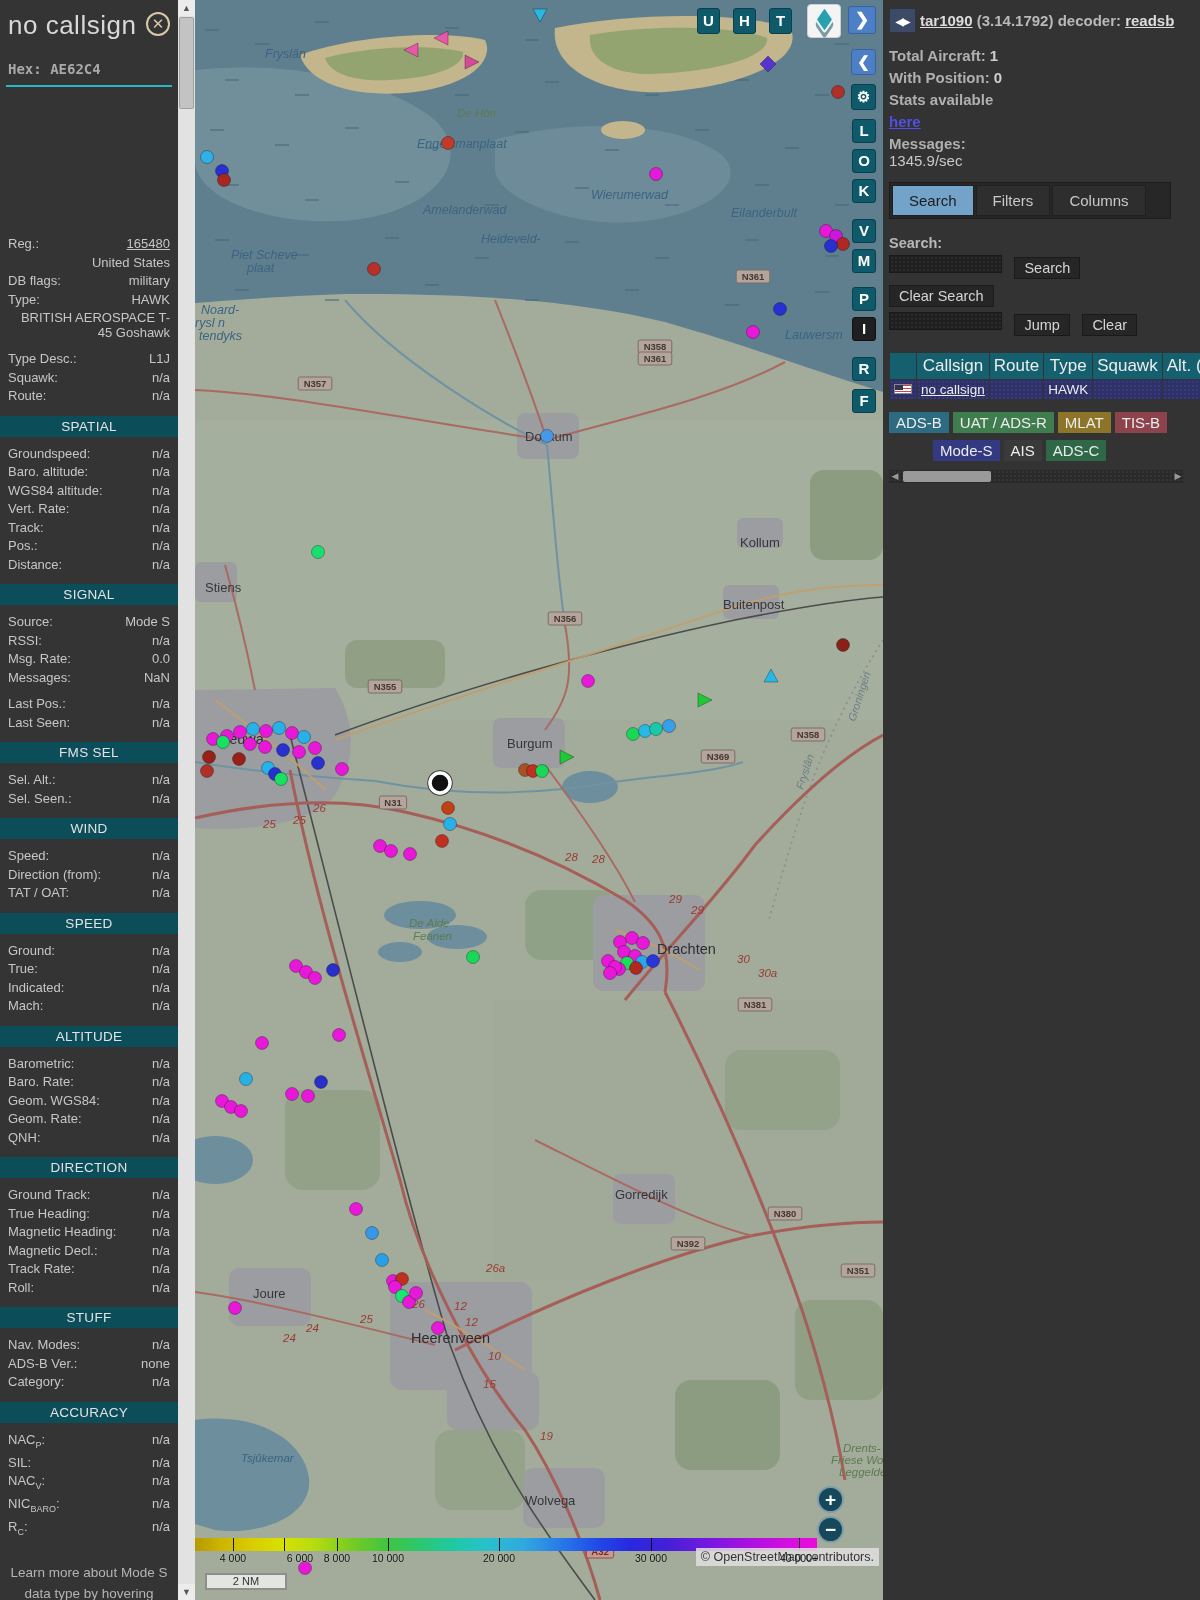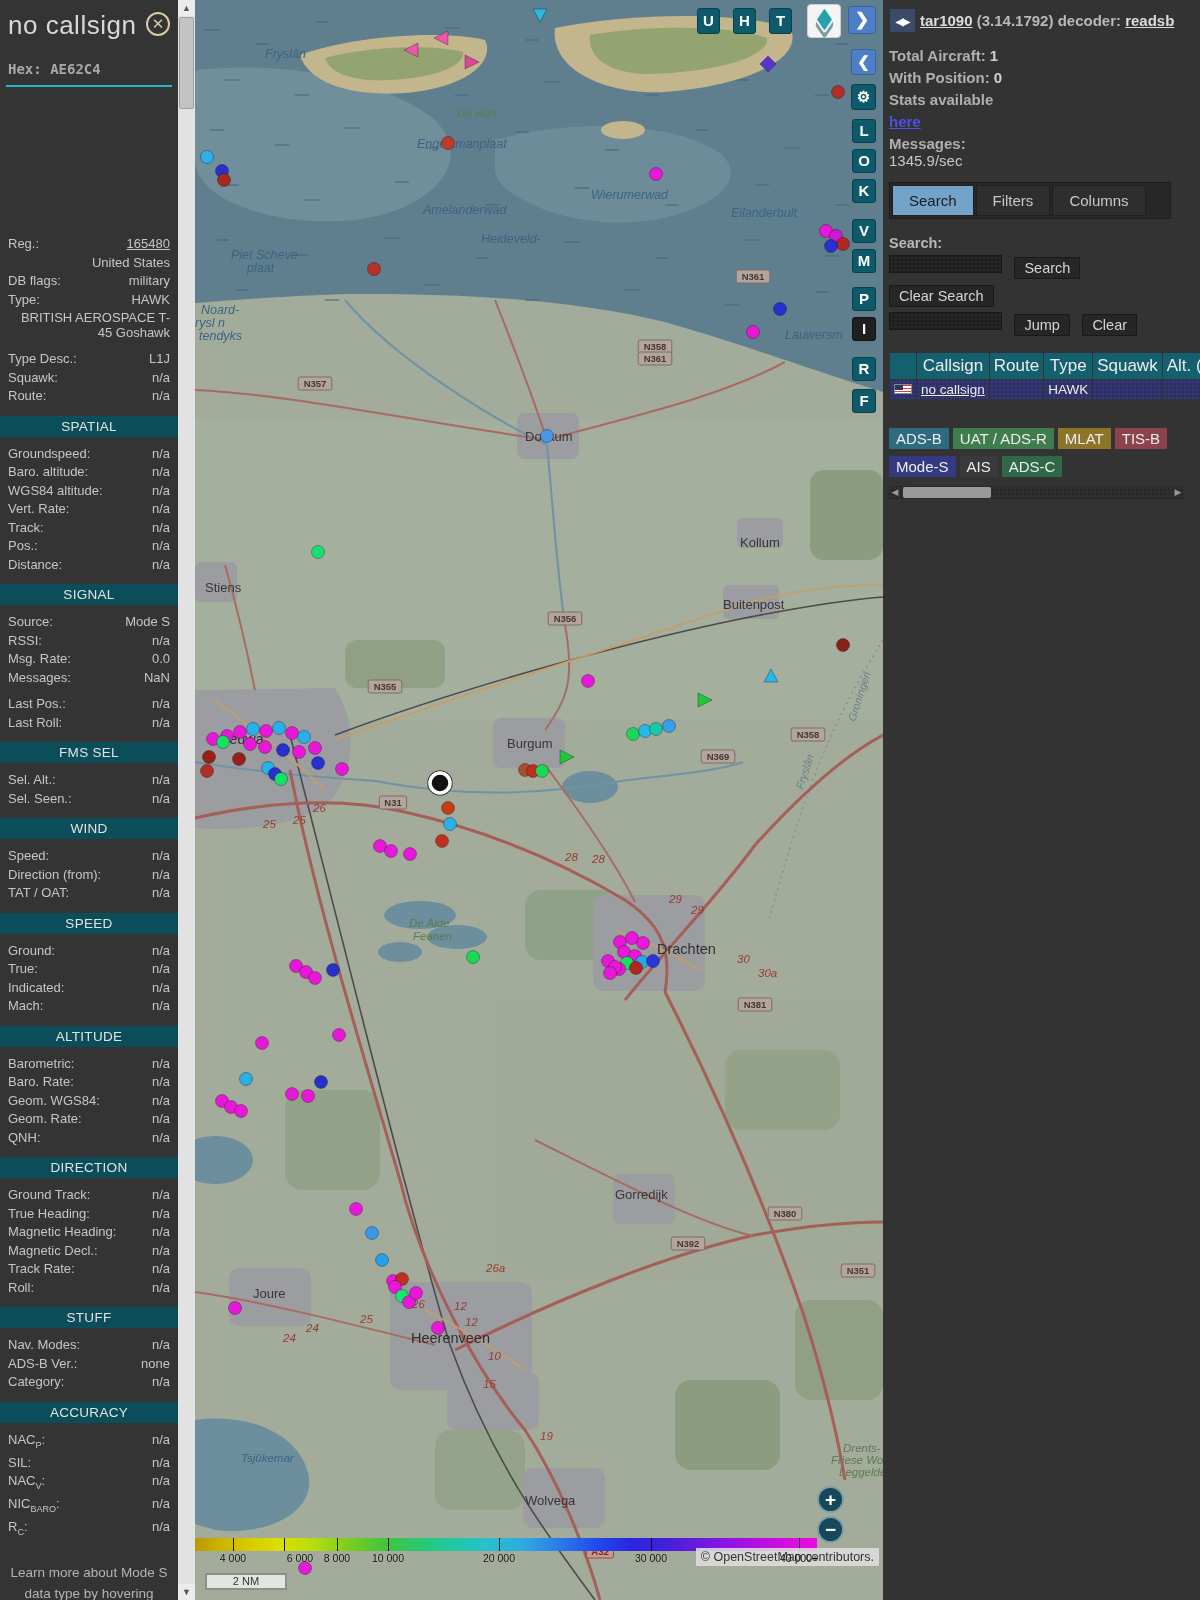--- a/index.html
+++ b/index.html
@@ -99,21 +99,21 @@
   .ac-table { margin-top:16px; border-collapse:separate; border-spacing:1px; background:#333; }
   .ac-table th { background:#15606e; color:#ececec; font-size:17px; font-weight:normal;
                  padding:3px 4px; white-space:nowrap; }
   .ac-table td { background:#2d3168; color:#ececec; font-size:13.5px; padding:2px 4px;
                  background-image:radial-gradient(#373c78 1px, transparent 1px); background-size:4px 4px;
                  white-space:nowrap; }
   .ac-table .cs { text-decoration:underline; cursor:pointer; }
   .flag { display:inline-block; width:18px; height:10px; position:relative;
           background:repeating-linear-gradient(#c44 0 1.5px,#fff 1.5px 3px); border:1px solid #888;}
   .flag::after { content:""; position:absolute; left:0; top:0; width:8px; height:5px; background:#335; }
-  .chips { margin-top:28px; }
+  .chips { margin-top:12px; }
   .chip { display:inline-block; color:#ececec; font-size:15px; padding:2px 7px; margin:0 4px 7px 0;
           cursor:pointer; }
   .hscroll { position:relative; width:295px; height:13px; background:#2a2a2a; margin-top:2px;
              background-image:radial-gradient(#353535 1px, transparent 1px); background-size:4px 4px;}
   .hscroll .harr { position:absolute; top:0; width:12px; height:13px; color:#999; font-size:9px;
                    line-height:13px; text-align:center; }
   .hscroll .hthumb { position:absolute; left:14px; top:1px; width:88px; height:11px; background:#9a9a9a; border-radius:2px;}
 
   
   text { font-family:"Liberation Sans", sans-serif; }
@@ -220,21 +220,21 @@
         <div class="row">
           <span class="lab">Messages:</span>
           <span class="val">NaN</span>
         </div>
         <div class="row-spacer"></div>
         <div class="row">
           <span class="lab">Last Pos.:</span>
           <span class="val">n/a</span>
         </div>
         <div class="row">
-          <span class="lab">Last Roll:</span>
+          <span class="lab">Last Seen:</span>
           <span class="val">n/a</span>
         </div>
         <div class="sec-head">FMS SEL</div>
         <div class="row">
           <span class="lab">Sel. Alt.:</span>
           <span class="val">n/a</span>
         </div>
         <div class="row">
           <span class="lab">Sel. Seen.:</span>
           <span class="val">n/a</span>
@@ -749,20 +749,20 @@
             <td class="cs">no callsign</td>
             <td></td>
             <td>HAWK</td>
             <td></td>
             <td style="text-align: right;">?</td>
             <td></td>
           </tr>
         </tbody>
     </table>
     <div class="chips" id="chips1"><span class="chip" style="background: rgb(45, 108, 128);">ADS-B</span><span class="chip" style="background: rgb(63, 125, 78);">UAT / ADS-R</span><span class="chip" style="background: rgb(140, 117, 41);">MLAT</span><span class="chip" style="background: rgb(140, 67, 76);">TIS-B</span></div>
-    <div class="chips" id="chips2" style="margin-top:0;"><span class="chip" style="background: rgb(51, 58, 130);">Mode-S</span><span class="chip" style="background: rgb(58, 58, 58);">AIS</span><span class="chip" style="background: rgb(47, 104, 71);">ADS-C</span></div>
+    <div class="chips" id="chips2" style="margin-top:0;"><span class="chip" style="background: rgb(51, 58, 130); margin-left: 44px;">Mode-S</span><span class="chip" style="background: rgb(58, 58, 58);">AIS</span><span class="chip" style="background: rgb(47, 104, 71);">ADS-C</span></div>
     <div class="hscroll">
       <div class="harr" style="left:0">◀</div>
       <div class="hthumb"></div>
       <div class="harr" style="right:0">▶</div>
     </div>
   </div>
 </div>
 
 </body></html>

